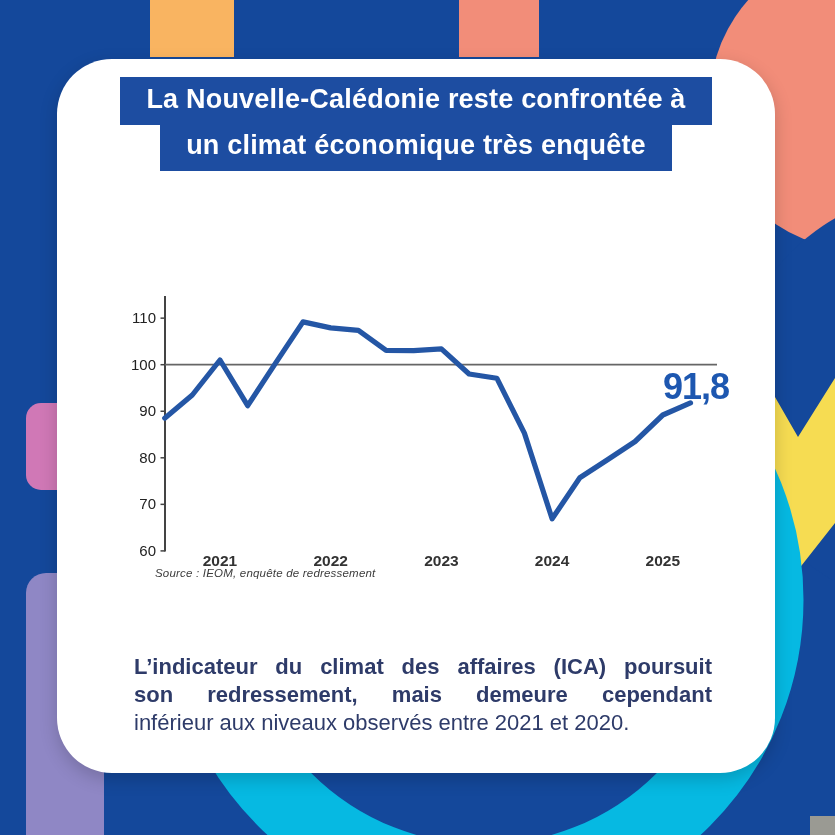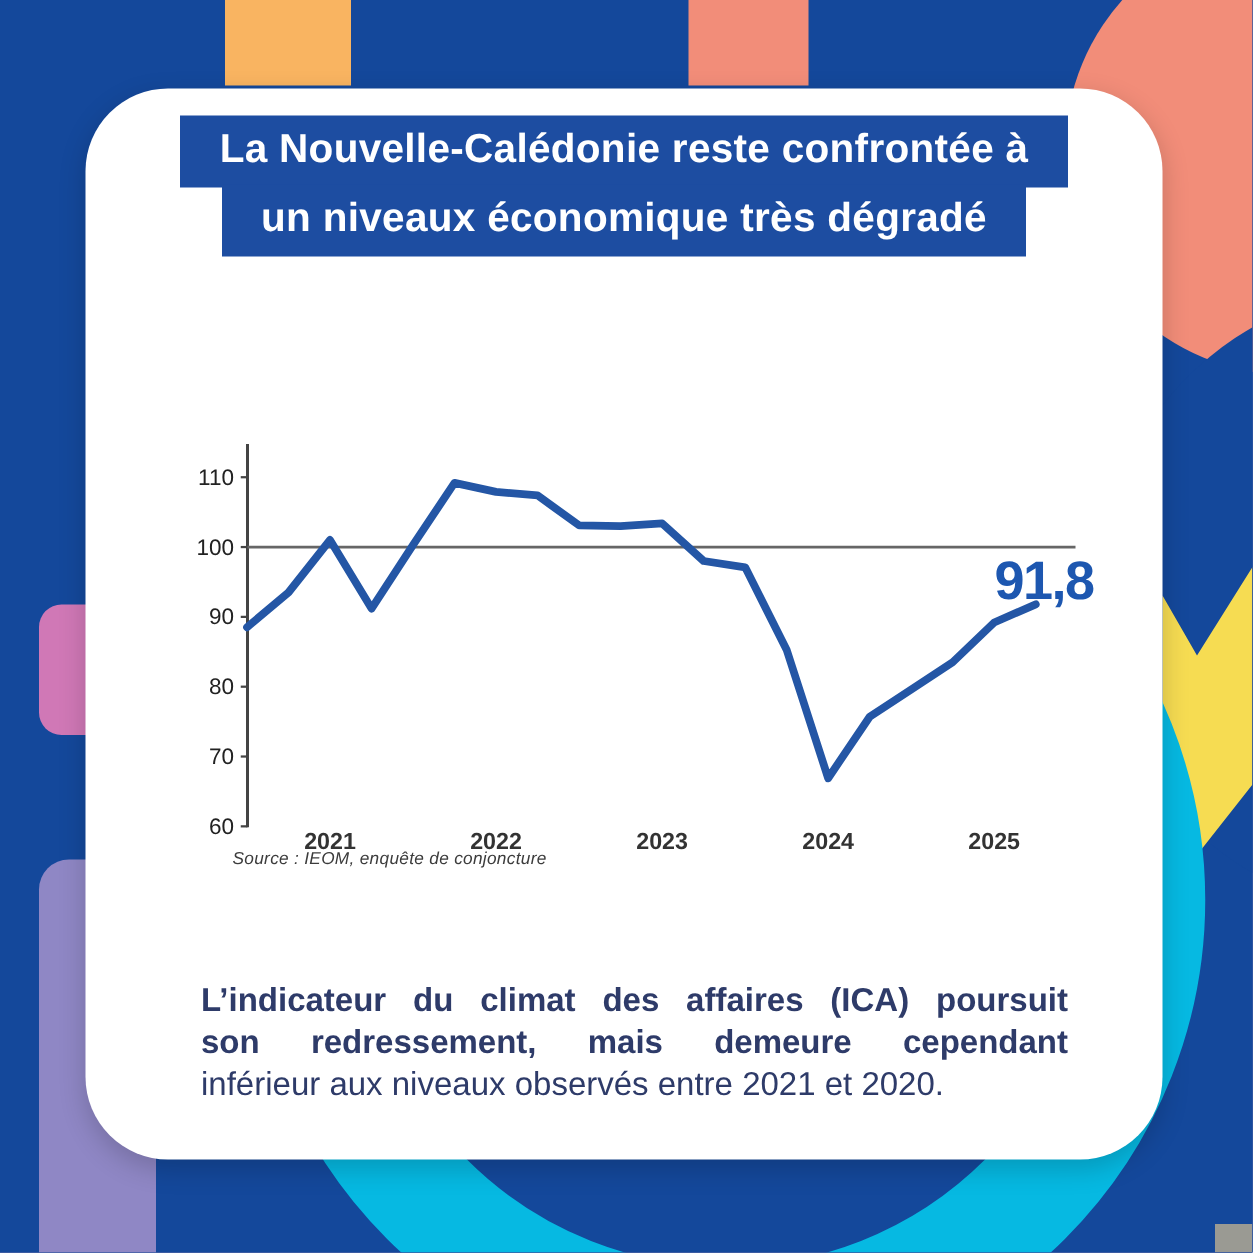--- a/index.html
+++ b/index.html
@@ -51,21 +51,21 @@
     <rect x="26" y="403" width="46" height="87" rx="15" fill="#d078b6"></rect>
     <rect x="26" y="573" width="78" height="290" rx="20" fill="#8f87c5"></rect>
     <circle cx="484" cy="600" r="282" fill="none" stroke-width="75" stroke="#06b9e2"></circle>
     <rect x="810" y="816" width="25" height="19" fill="#9a9a93"></rect>
   </svg>
 
   <div class="card">
 
     <div class="title-wrap">
       <div class="title-line">La Nouvelle-Calédonie reste confrontée à</div>
-      <div class="title-line second">un niveaux économique très dégradé</div>
+      <div class="title-line second">un climat économique très enquête</div>
     </div>
 
     <div class="chart-box">
       <svg id="chart-svg" viewBox="130 290 620 312" width="620" height="312">
           <line x1="165" y1="296" x2="165" y2="551.5" stroke="#444444" stroke-width="2"></line>
           <line x1="160.5" y1="550.9" x2="165" y2="550.9" stroke="#444444" stroke-width="1.5"></line>
           <text x="156" y="555.9" text-anchor="end" font-size="15" fill="#222222" font-family="&quot;Liberation Sans&quot;,&quot;DejaVu Sans&quot;,sans-serif">60</text>
           <line x1="160.5" y1="504.35" x2="165" y2="504.35" stroke="#444444" stroke-width="1.5"></line>
           <text x="156" y="509.35" text-anchor="end" font-size="15" fill="#222222" font-family="&quot;Liberation Sans&quot;,&quot;DejaVu Sans&quot;,sans-serif">70</text>
           <line x1="160.5" y1="457.8" x2="165" y2="457.8" stroke="#444444" stroke-width="1.5"></line>
@@ -80,21 +80,21 @@
           <text x="220" y="566" text-anchor="middle" font-size="15.5" font-weight="600" fill="#333333" font-family="&quot;Liberation Sans&quot;,&quot;DejaVu Sans&quot;,sans-serif">2021</text>
           <text x="330.7" y="566" text-anchor="middle" font-size="15.5" font-weight="600" fill="#333333" font-family="&quot;Liberation Sans&quot;,&quot;DejaVu Sans&quot;,sans-serif">2022</text>
           <text x="441.4" y="566" text-anchor="middle" font-size="15.5" font-weight="600" fill="#333333" font-family="&quot;Liberation Sans&quot;,&quot;DejaVu Sans&quot;,sans-serif">2023</text>
           <text x="552.1" y="566" text-anchor="middle" font-size="15.5" font-weight="600" fill="#333333" font-family="&quot;Liberation Sans&quot;,&quot;DejaVu Sans&quot;,sans-serif">2024</text>
           <text x="662.8" y="566" text-anchor="middle" font-size="15.5" font-weight="600" fill="#333333" font-family="&quot;Liberation Sans&quot;,&quot;DejaVu Sans&quot;,sans-serif">2025</text>
           <polyline points="164.7,418.2 192.3,395.0 220.0,360.0 247.7,405.7 275.4,363.3 303.0,321.9 330.7,327.9 358.4,330.3 386.1,350.3 413.7,350.7 441.4,348.9 469.1,374.0 496.8,378.2 524.4,433.1 552.1,518.8 579.8,477.8 607.5,459.7 635.1,441.5 662.8,415.0 690.5,402.9" fill="none" stroke="#2456a5" stroke-width="5.2" stroke-linejoin="round" stroke-linecap="round"></polyline>
           <text x="696" y="399" text-anchor="middle" font-size="36" font-weight="700" fill="#1d57b0" letter-spacing="-1" font-family="&quot;Liberation Sans&quot;,&quot;DejaVu Sans&quot;,sans-serif">91,8</text>
         </svg>
     </div>
 
-    <div class="source-note">Source :  IEOM, enquête de conjoncture</div>
+    <div class="source-note">Source :  IEOM, enquête de redressement</div>
 
     <div class="body-text">
       <div class="body-line stretch">L’indicateur du climat des affaires (ICA) poursuit</div>
       <div class="body-line stretch">son redressement, mais demeure cependant</div>
       <div class="body-line">inférieur aux niveaux observés entre 2021 et 2020.</div>
     </div>
 
   </div>
 </div>
 

